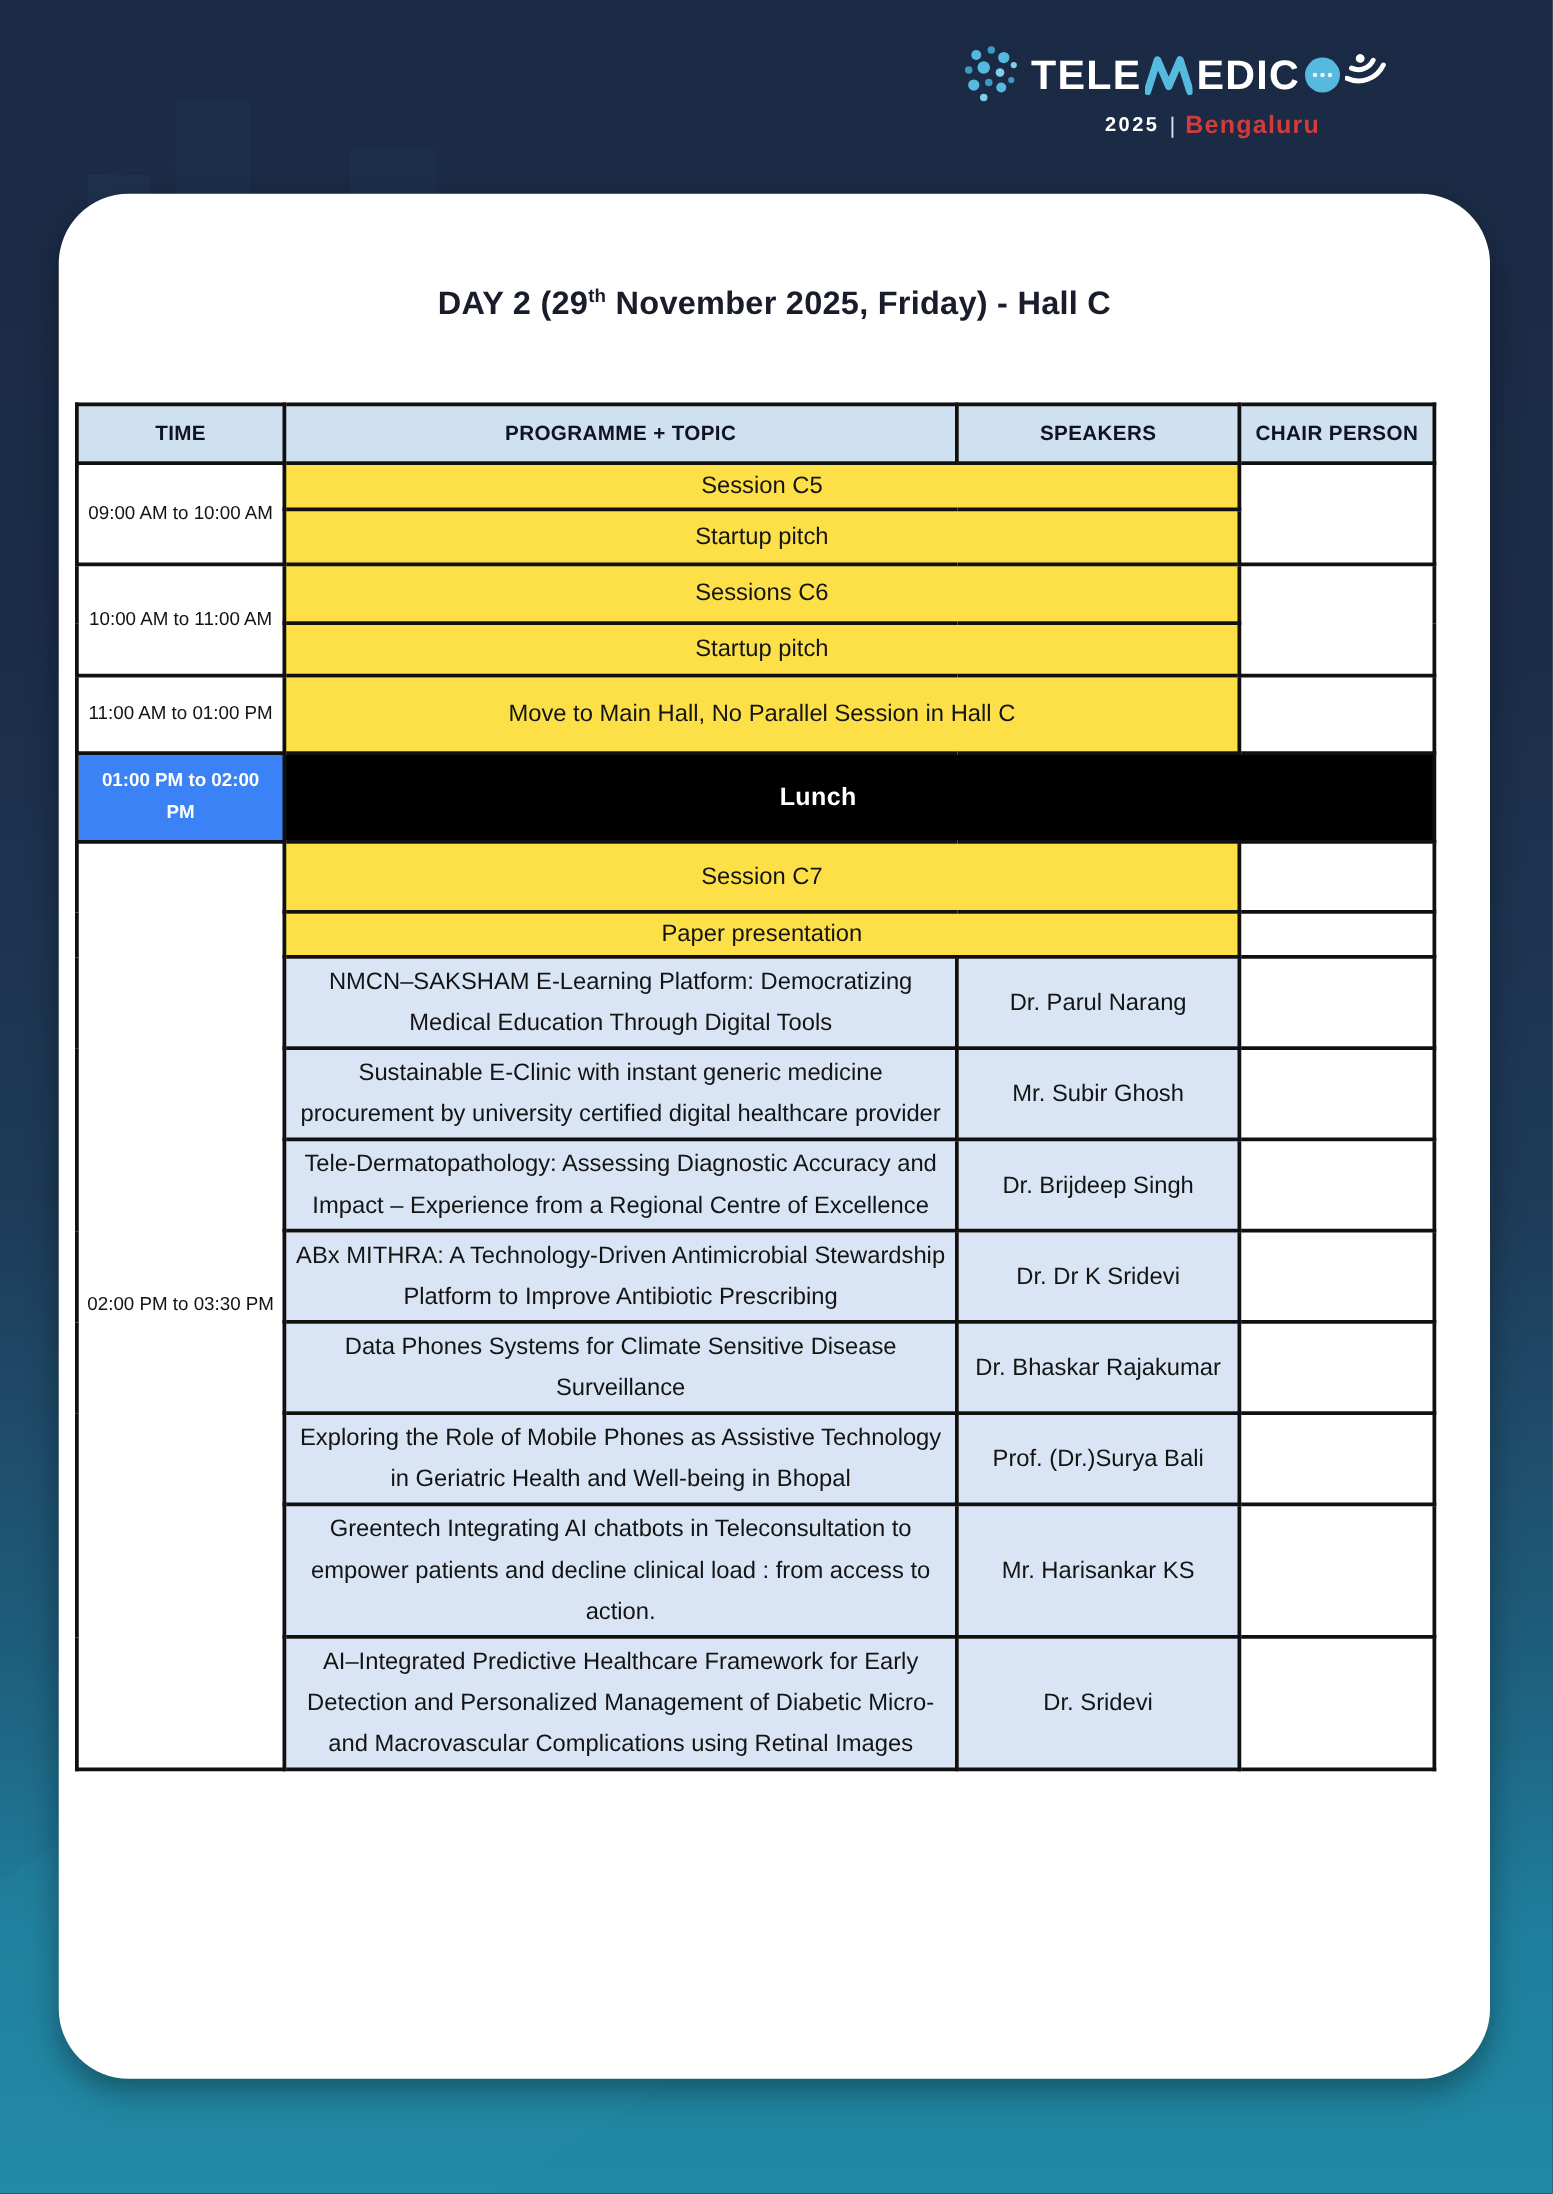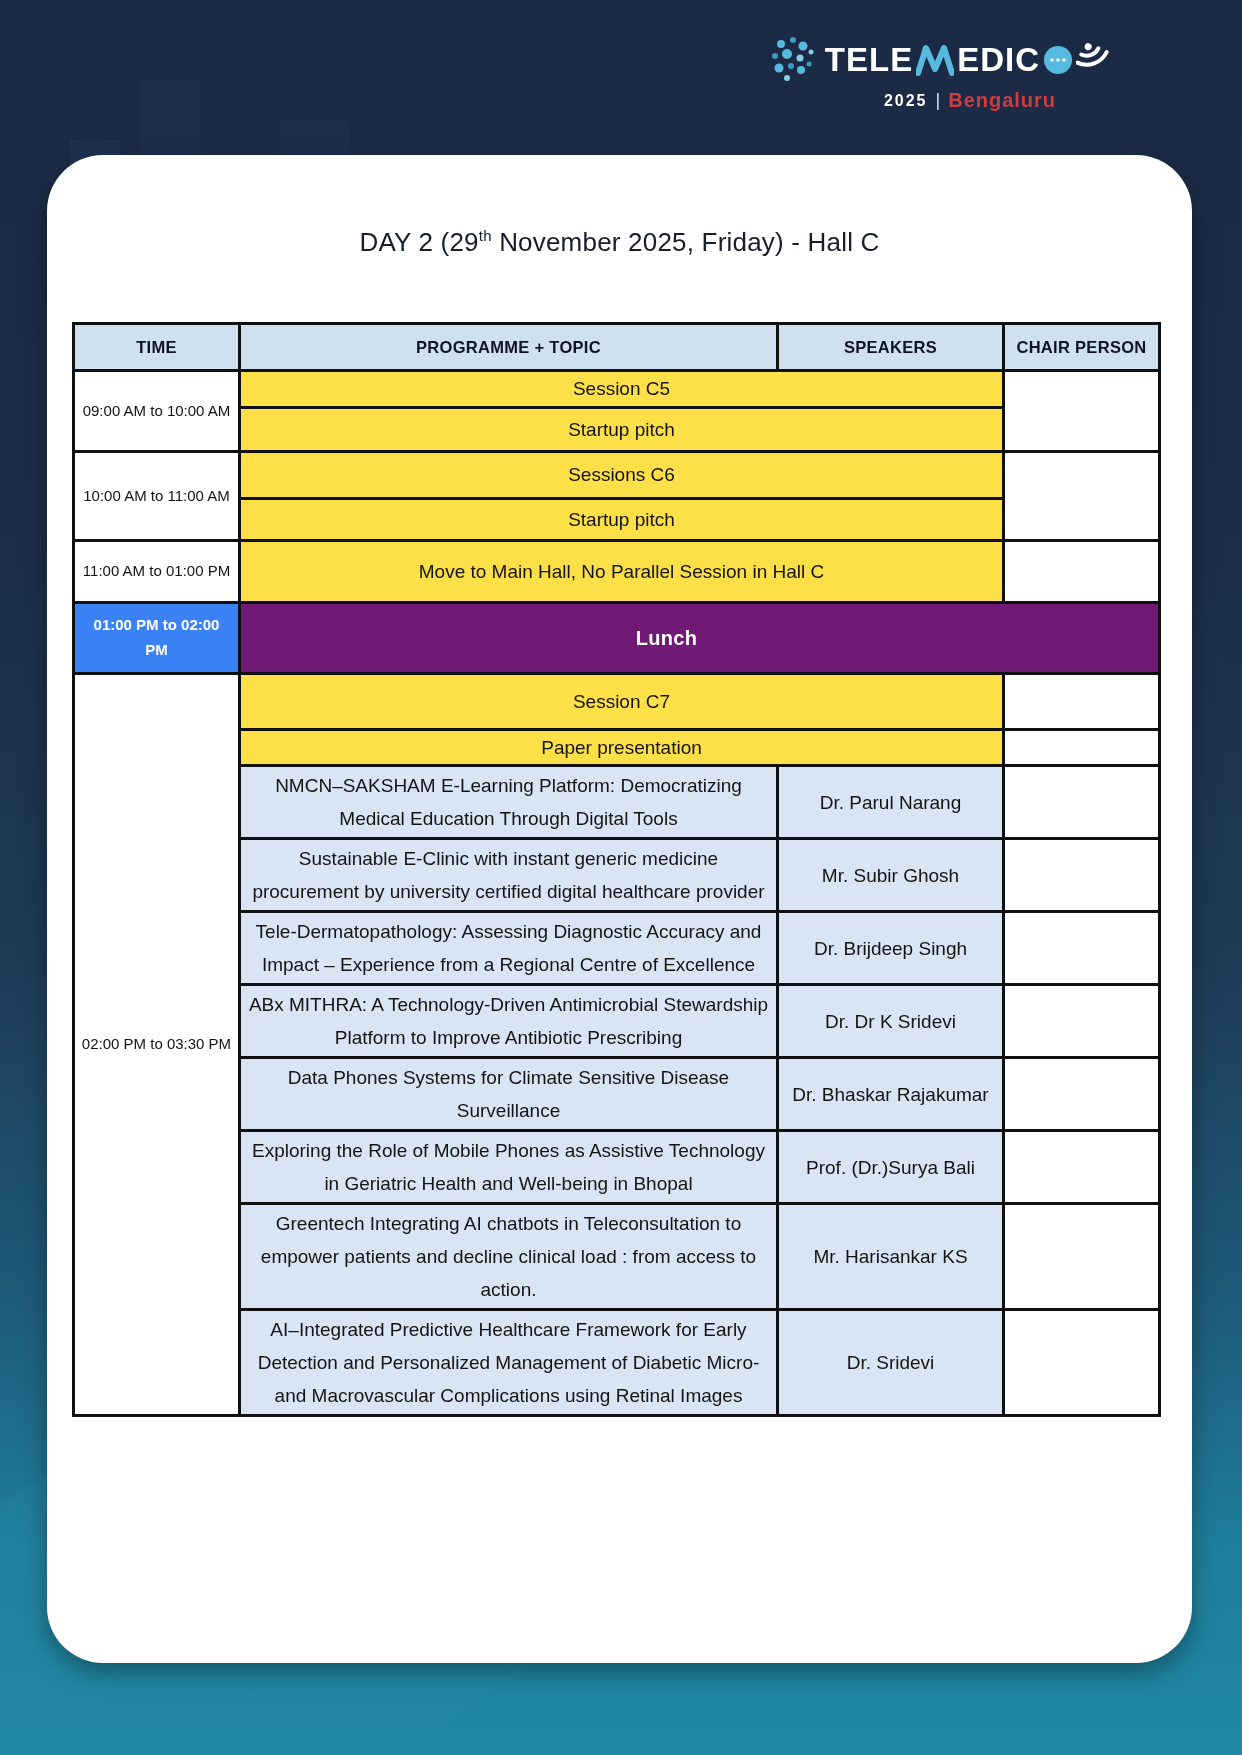--- a/index.html
+++ b/index.html
@@ -26,27 +26,27 @@
   .logo-div{color:#cfe3ee;font-size:18px;font-weight:300;}
   .logo-city{font-weight:bold;font-size:20px;letter-spacing:1px;}
   
   .card{
     position:absolute;left:47px;top:155px;width:1145px;height:1508px;
     background:#ffffff;border-radius:56px;
     box-shadow:0 10px 24px rgba(0,0,0,.35);
   }
   .page-title{
     position:absolute;top:72px;left:0;right:0;
-    text-align:center;font-size:26px;font-weight:normal;color:#191c2b;
+    text-align:center;font-size:26px;font-weight:bold;color:#191c2b;
     letter-spacing:.2px;
   }
   .page-title sup{font-size:15px;}
   
   table.schedule{
-    position:absolute;left:25px;top:167px;
+    position:absolute;left:13px;top:167px;
     width:1086px;border-collapse:collapse;table-layout:fixed;
     font-size:19px;color:#141414;
   }
   table.schedule td,table.schedule th{
     border:3px solid #101010;text-align:center;vertical-align:middle;
     padding:2px 6px;overflow:hidden;
   }
   th.hdr{background:#cfe0f1;font-size:16.5px;font-weight:bold;color:#101322;letter-spacing:.3px;height:40px;}
   td.time{font-size:15px;line-height:1.65;padding:2px 2px;background:#ffffff;}
   td.span-mid{background:#fde047;}
@@ -171,21 +171,21 @@
       </tr>
 
       <tr style="height:62px">
         <td class="time">11:00 AM to 01:00 PM</td>
         <td class="span-mid" colspan="2">Move to Main  Hall, No Parallel Session in Hall C</td>
         <td class="chair"></td>
       </tr>
 
       <tr class="lunch-row" style="height:71px">
         <td class="time" style="background:#3b82f6;">01:00 PM to 02:00 PM</td>
-        <td class="lunch-main" colspan="3" style="background:#701a75;padding-right:72px;">Lunch</td>
+        <td class="lunch-main" colspan="3" style="background:#000000;padding-right:72px;">Lunch</td>
       </tr>
 
       <tr style="height:56px">
         <td class="time" rowspan="10">02:00 PM to 03:30 PM</td>
         <td class="span-mid" colspan="2">Session C7</td>
         <td class="chair chair-sub"></td>
       </tr>
       <tr style="height:36px">
         <td class="span-mid" colspan="2">Paper presentation</td>
         <td class="chair chair-sub"></td>

